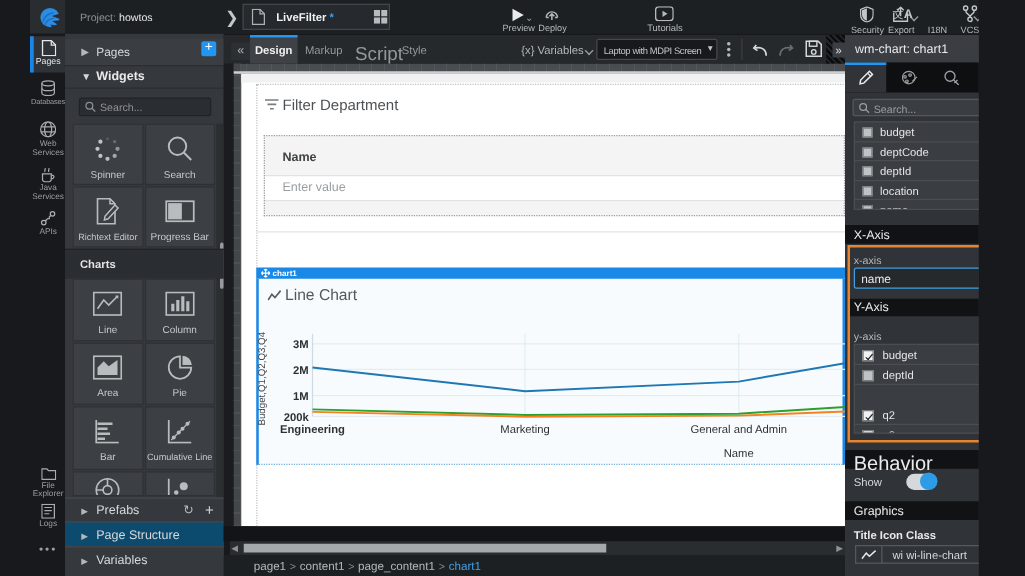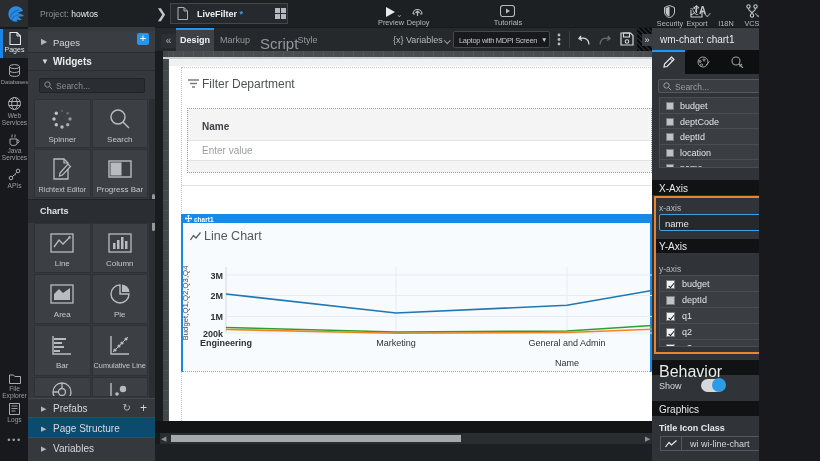--- a/index.html
+++ b/index.html
@@ -1,18 +1,18 @@
 <!DOCTYPE html>
 <html><head>
 <meta charset="utf-8">
 <style>
   html,body{margin:0;padding:0;background:#17191c;}
   *{box-sizing:border-box;}
   #app{position:relative;width:759px;height:461px;overflow:hidden;
-       font-family:"Liberation Sans",sans-serif;background:#17191c;}
+       font-family:"Liberation Sans",sans-serif;background:#17191c;margin-left:24px;}
   .abs{position:absolute;}
   svg{display:block;}
 </style>
 </head>
 <body>
 <div id="app">
 
 <div class="abs" style="left:0;top:0;width:820px;height:27px;background:#1d2023;"></div>
 
 <svg class="abs" style="left:0;top:0;" width="28" height="27" viewBox="0 0 28 27">
@@ -424,20 +424,21 @@
   </g>
 </svg>
 
 <div class="abs" style="left:155px;top:421px;width:497px;height:12px;background:#121416;"></div>
 <div class="abs" style="left:160px;top:433px;width:492px;height:11px;background:#2a2d30;"></div>
 <div class="abs" style="left:161px;top:435px;font-size:7px;color:#8d9194;">◀</div>
 <div class="abs" style="left:171px;top:435px;width:290px;height:7px;background:#a6a9ac;"></div>
 <div class="abs" style="left:645px;top:435px;font-size:7px;color:#8d9194;">▶</div>
 
 <div class="abs" style="left:155px;top:444px;width:497px;height:17px;background:#1d2023;"></div>
+<div class="abs" style="left:179px;top:448px;font-size:9.3px;color:#b5b8bb;white-space:nowrap;">page1<span style="font-size:8.5px;color:#8d9194;margin:0 3px;">&gt;</span>content1<span style="font-size:8.5px;color:#8d9194;margin:0 3px;">&gt;</span>page_content1<span style="font-size:8.5px;color:#8d9194;margin:0 3px;">&gt;</span><span style="color:#3f9fe8;">chart1</span></div>
 
 <div class="abs" style="left:652px;top:28px;width:168px;height:433px;background:#303337;"></div>
 <div class="abs" style="left:652px;top:28px;width:168px;height:22px;background:#3a3d41;"></div>
 <div class="abs" style="left:660px;top:34px;font-size:10px;color:#e8eaec;">wm-chart: chart1</div>
 
 <div class="abs" style="left:652px;top:50px;width:168px;height:24px;background:#0d0f11;"></div>
 <div class="abs" style="left:652px;top:50px;width:33px;height:24px;background:#303337;border-top:2px solid #2196f3;"></div>
 <svg class="abs" style="left:663px;top:56px;" width="12" height="12" viewBox="0 0 12 12">
       <path d="M8.5 1 L11 3.5 L4 10.5 L1 11 L1.5 8 Z" fill="none" stroke="#e8eaec" stroke-width="1.2"></path>
       <path d="M7 2.5 L9.5 5" stroke="#e8eaec" stroke-width="1"></path>
@@ -524,26 +525,20 @@
         <div style="position:absolute;left:0;top:0px;width:100%;height:16px;border-bottom:1px solid #4a4d51;">
           <span style="position:absolute;left:6px;top:4px;width:9px;height:9px;background:#f0f2f4;border:1px solid #7a7d80;">
             <span style="position:absolute;left:2.5px;top:0.5px;width:3px;height:5.5px;border-right:1.6px solid #1d2023;border-bottom:1.6px solid #1d2023;transform:rotate(40deg);"></span>
           </span>
           <span style="position:absolute;left:22px;top:3px;font-size:9px;color:#e4e6e8;">budget</span>
         </div>
         <div style="position:absolute;left:0;top:16px;width:100%;height:16px;border-bottom:1px solid #4a4d51;">
           <span style="position:absolute;left:6px;top:4px;width:9px;height:9px;background:#c0c3c6;border:1px solid #7a7d80;"></span>
           <span style="position:absolute;left:22px;top:3px;font-size:9px;color:#e4e6e8;">deptId</span>
         </div>
-        <div style="position:absolute;left:0;top:32px;width:100%;height:16px;border-bottom:1px solid #4a4d51;">
-          <span style="position:absolute;left:6px;top:4px;width:9px;height:9px;background:#f0f2f4;border:1px solid #7a7d80;">
-            <span style="position:absolute;left:2.5px;top:0.5px;width:3px;height:5.5px;border-right:1.6px solid #1d2023;border-bottom:1.6px solid #1d2023;transform:rotate(40deg);"></span>
-          </span>
-          <span style="position:absolute;left:22px;top:3px;font-size:9px;color:#e4e6e8;">q1</span>
-        </div>
         <div style="position:absolute;left:0;top:48px;width:100%;height:16px;border-bottom:1px solid #4a4d51;">
           <span style="position:absolute;left:6px;top:4px;width:9px;height:9px;background:#f0f2f4;border:1px solid #7a7d80;">
             <span style="position:absolute;left:2.5px;top:0.5px;width:3px;height:5.5px;border-right:1.6px solid #1d2023;border-bottom:1.6px solid #1d2023;transform:rotate(40deg);"></span>
           </span>
           <span style="position:absolute;left:22px;top:3px;font-size:9px;color:#e4e6e8;">q2</span>
         </div>
         <div style="position:absolute;left:0;top:64px;width:100%;height:16px;border-bottom:1px solid #4a4d51;">
           <span style="position:absolute;left:6px;top:4px;width:9px;height:9px;background:#f0f2f4;border:1px solid #7a7d80;">
             <span style="position:absolute;left:2.5px;top:0.5px;width:3px;height:5.5px;border-right:1.6px solid #1d2023;border-bottom:1.6px solid #1d2023;transform:rotate(40deg);"></span>
           </span>

